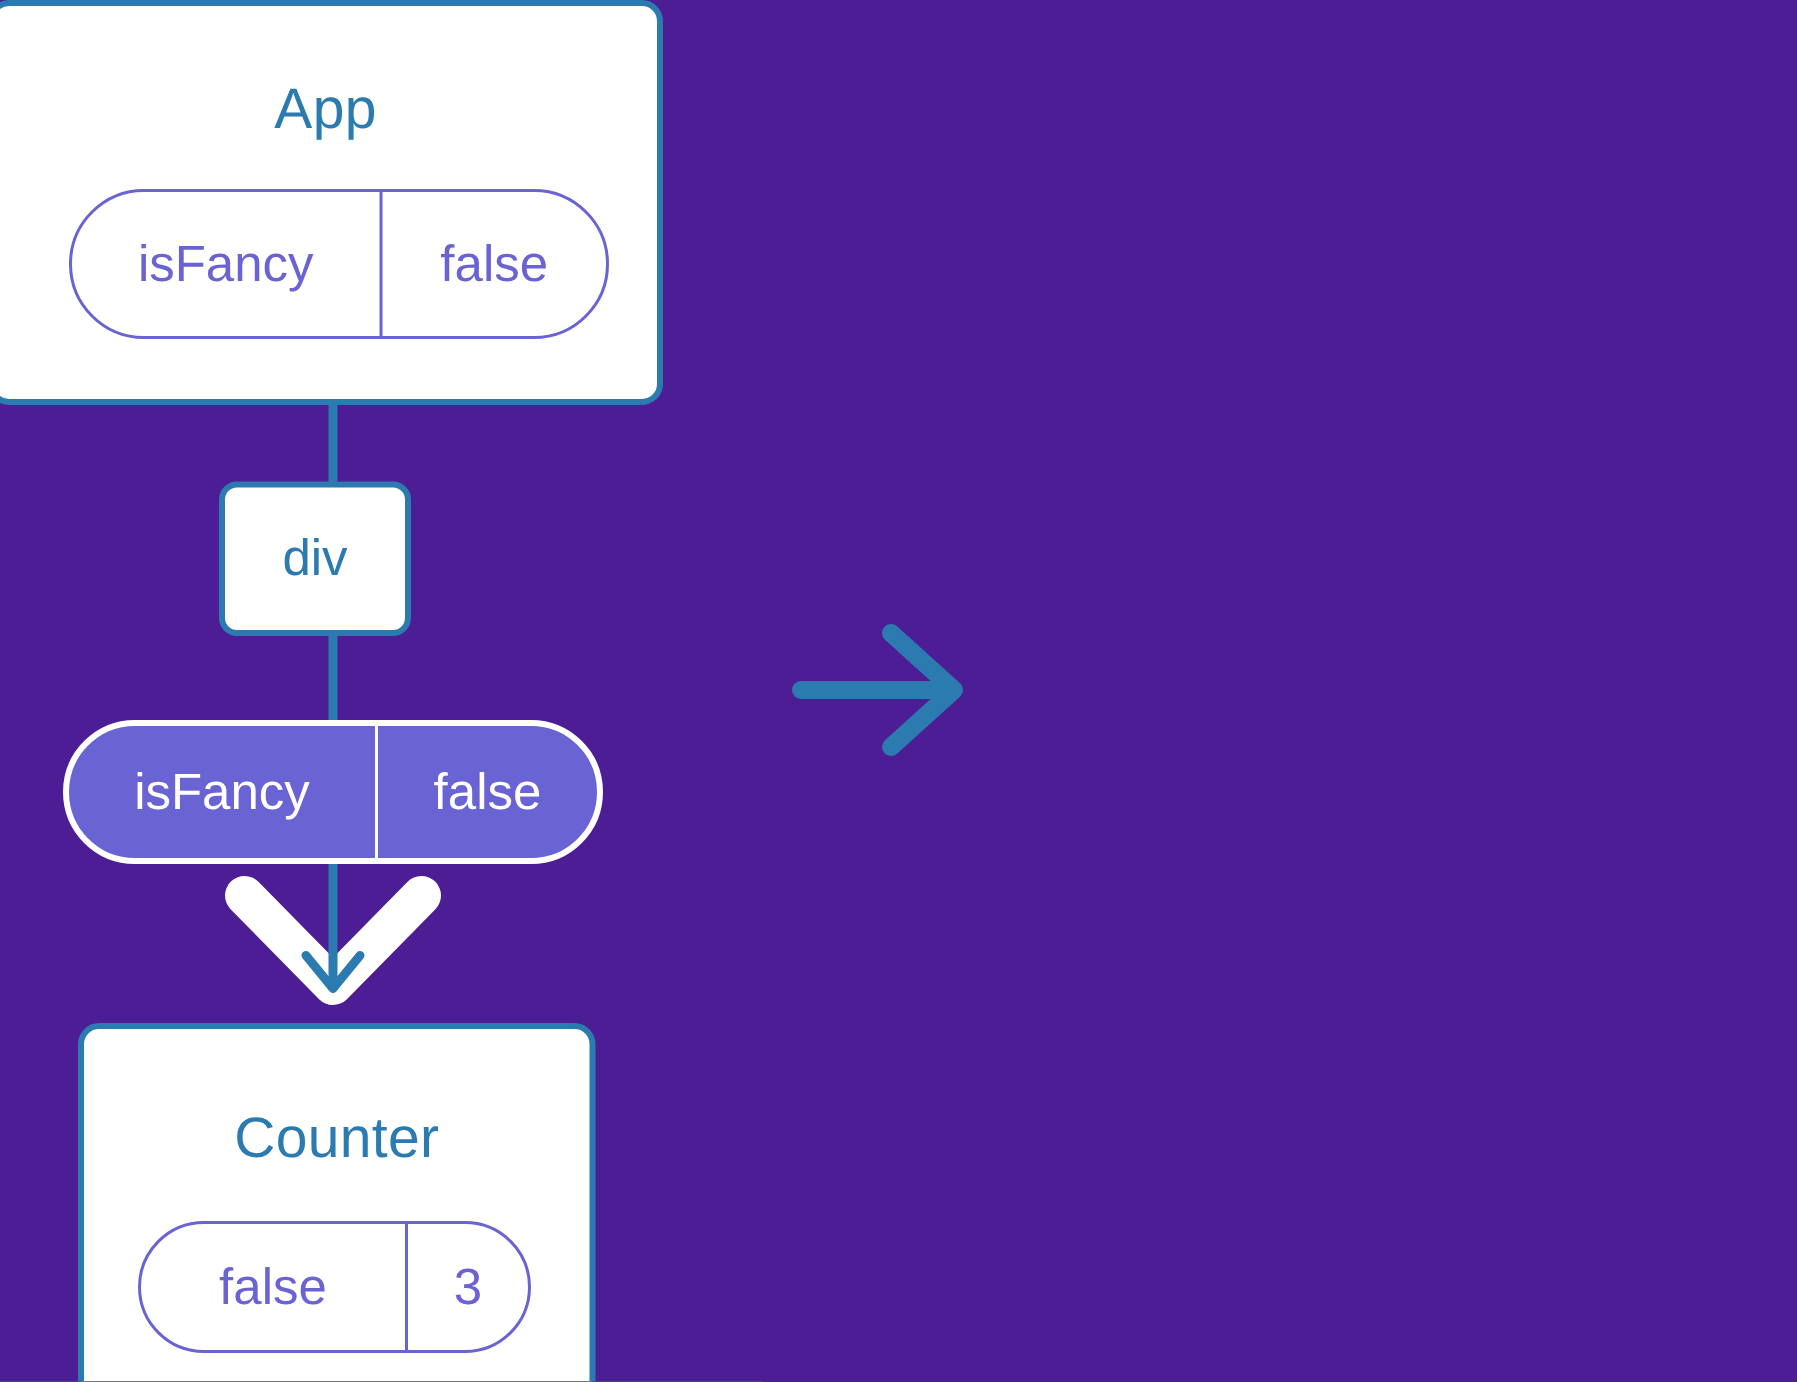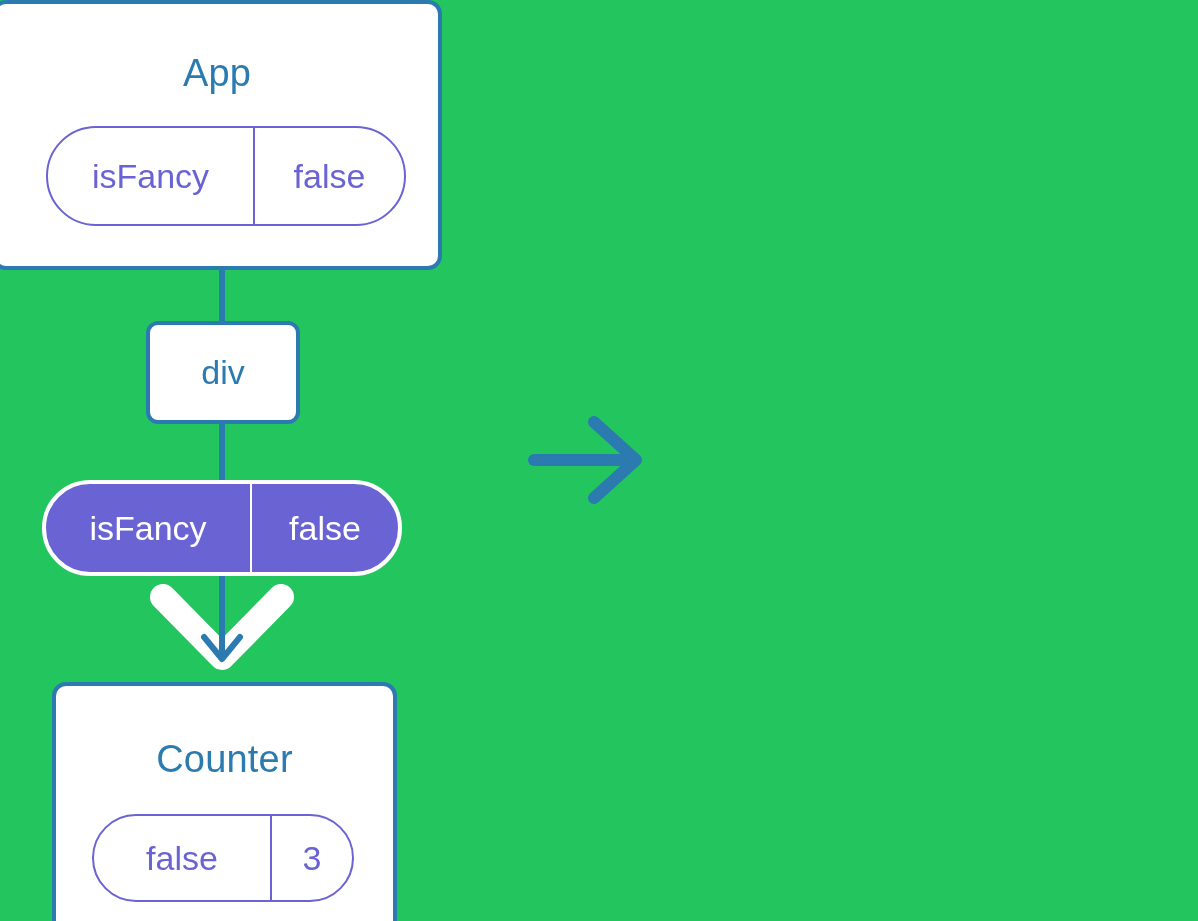--- a/index.html
+++ b/index.html
@@ -5,21 +5,21 @@
   * { box-sizing: border-box; }
   html, body {
     margin: 0; padding: 0;
     background: #4a6670;
     font-family: "Liberation Sans", sans-serif;
   }
   #stage {
     position: relative;
     width: 1198px;
     height: 921px;
-    background: #22c55e;
+    background: #4c1d95;
     overflow: hidden;
   }
   svg.layer {
     position: absolute;
     left: 0; top: 0;
     width: 1198px;
     height: 921px;
     overflow: visible;
   }
   .panel { position: absolute; }
@@ -111,21 +111,21 @@
     </svg>
 
     <div class="cbox" style="left:-8px;top:0px;width:450px;height:270px;">
       <div class="cbox-title" style="top:48px;">App</div>
       <div class="pill pill-outline" style="left:50px;top:122px;width:360px;height:100px;">
         <div class="half" style="flex:0 0 205px;">isFancy</div>
         <div class="half" style="flex:1 1 auto;">false</div>
       </div>
     </div>
 
-    <div class="divbox" style="left:146px;top:321px;width:154px;height:103px;">
+    <div class="divbox" style="left:146px;top:321px;width:128px;height:103px;">
       <span>div</span>
     </div>
 
     <div class="pill pill-filled" style="left:42px;top:480px;width:360px;height:96px;">
       <div class="half" style="flex:0 0 204px;">isFancy</div>
       <div class="half" style="flex:1 1 auto;">false</div>
     </div>
 
     <div class="cbox" style="left:52px;top:650px;width:345px;height:268px;margin-top:32px;">
       <div class="cbox-title" style="top:52px;">Counter</div>

